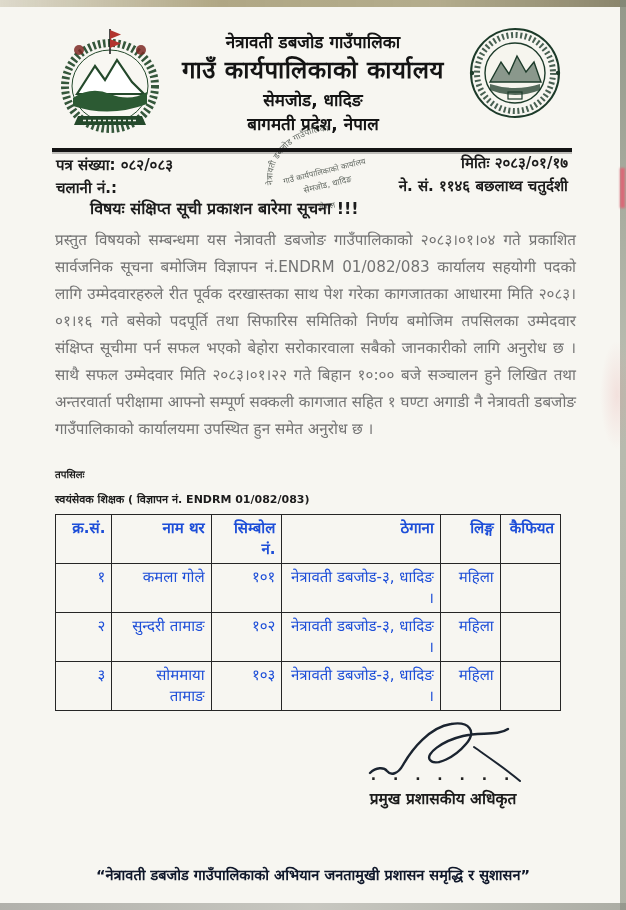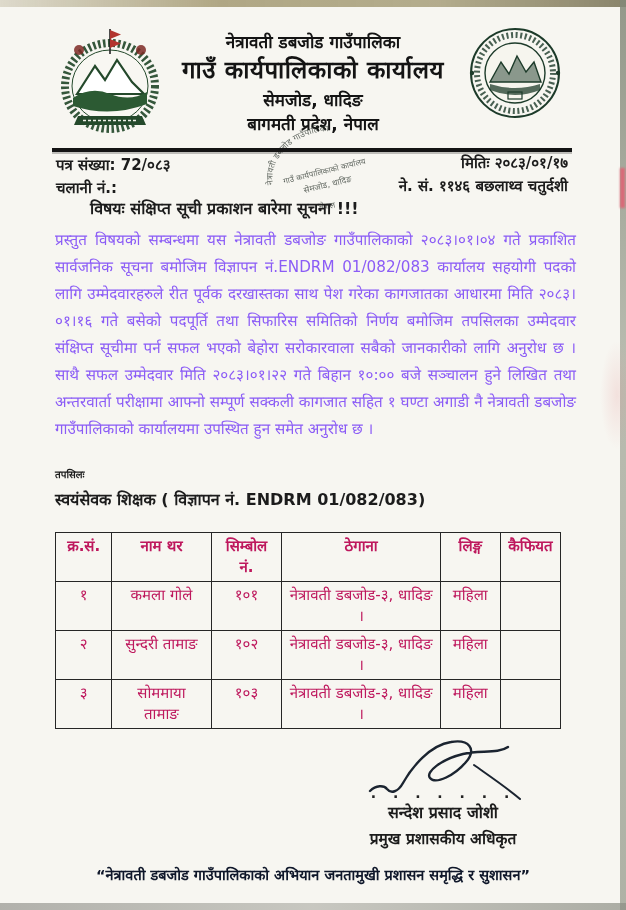--- a/index.html
+++ b/index.html
@@ -39,28 +39,28 @@
 
   
   .meta-left1{position:absolute;left:56px;top:154px;font-size:15px;font-weight:bold;}
   .meta-left2{position:absolute;left:56px;top:177px;font-size:15px;font-weight:bold;}
   .meta-right1{position:absolute;right:58px;top:152px;font-size:15px;font-weight:bold;text-align:right;}
   .meta-right2{position:absolute;right:58px;top:175px;font-size:15px;font-weight:bold;text-align:right;}
   .subject{position:absolute;left:90px;right:90px;top:197px;text-align:left;font-size:16px;font-weight:bold;}
 
   
   .content{position:absolute;left:55px;right:50px;top:227px;}
-  .para{font-size:15.2px;line-height:27px;text-align:justify;color:#8b5cf6;}
+  .para{font-size:15.2px;line-height:27px;text-align:justify;color:#737373;}
   .tapasil{font-size:10px;font-weight:bold;margin-top:20px;line-height:24px;}
-  .caption{font-size:16px;font-weight:600;line-height:25px;margin-bottom:20px;}
+  .caption{font-size:11px;font-weight:600;line-height:25px;margin-bottom:2px;}
 
   table.shortlist{border-collapse:collapse;width:506px;}
   table.shortlist td,table.shortlist th{
-    border:1.6px solid #262626;padding:3px 6px;font-size:15px;text-align:center;
-    vertical-align:top;line-height:21px;color:#be185d;}
+    border:1.6px solid #262626;padding:3px 6px;font-size:15px;text-align:right;
+    vertical-align:top;line-height:21px;color:#1d4ed8;}
   table.shortlist th{font-weight:bold;}
   .c0{width:46px}.c1{width:96px}.c2{width:62px}.c3{width:168px}.c4{width:50px}.c5{width:48px}
 
   
   .sig-block{width:230px;margin:12px 18px 0 auto;text-align:center;}
   .sig-art{position:relative;height:62px;}
   .sig-art svg{position:absolute;left:28px;top:-6px;}
   .sig-dots{font-size:14px;letter-spacing:6px;color:#222;margin-top:-18px;font-weight:bold;}
   .sig-name{font-size:16px;font-weight:bold;margin-top:0px;}
   .sig-title{font-size:15.5px;font-weight:bold;margin-top:4px;}
@@ -115,21 +115,21 @@
       <text font-size="8.5"><textPath href="#stampArcTop" startOffset="2">नेत्रावती डबजोड गाउँपालिका</textPath></text>
       <text x="65" y="64" text-anchor="middle" font-size="8">गाउँ कार्यपालिकाको कार्यालय</text>
       <text x="65" y="78" text-anchor="middle" font-size="8.5">सेमजोड, धादिङ</text>
       <path id="stampArcBot" d="M42,92 A34,22 0 0 0 92,92" fill="none"></path>
       <text font-size="8"><textPath href="#stampArcBot" startOffset="10">नेपाल</textPath></text>
     </g>
   </svg>
 
   <div class="rule"></div>
 
-  <div class="meta-left1">पत्र संख्या: 72/०८३</div>
+  <div class="meta-left1">पत्र संख्या: ०८२/०८३</div>
   <div class="meta-left2">चलानी नं.:</div>
   <div class="meta-right1">मितिः २०८३/०१/१७</div>
   <div class="meta-right2">ने. सं. ११४६ बछलाथ्व  चतुर्दशी</div>
 
   <div class="subject">विषयः संक्षिप्त सूची प्रकाशन  बारेमा सूचना !!!</div>
 
   <div class="content">
     <div class="para">प्रस्तुत विषयको सम्बन्धमा यस नेत्रावती डबजोङ गाउँपालिकाको २०८३।०१।०४ गते प्रकाशित सार्वजनिक सूचना बमोजिम विज्ञापन नं.ENDRM 01/082/083 कार्यालय सहयोगी पदको लागि उम्मेदवारहरुले रीत पूर्वक दरखास्तका साथ पेश गरेका कागजातका आधारमा मिति २०८३।०१।१६ गते बसेको पदपूर्ति तथा सिफारिस समितिको निर्णय बमोजिम तपसिलका उम्मेदवार संक्षिप्त सूचीमा पर्न सफल भएको बेहोरा सरोकारवाला सबैको जानकारीको लागि अनुरोध छ । साथै सफल उम्मेदवार मिति २०८३।०१।२२ गते बिहान १०:०० बजे सञ्चालन हुने लिखित तथा अन्तरवार्ता परीक्षामा आफ्नो सम्पूर्ण सक्कली कागजात सहित १ घण्टा अगाडी नै नेत्रावती डबजोङ गाउँपालिकाको कार्यालयमा उपस्थित हुन समेत अनुरोध छ ।</div>
     <div class="tapasil">तपसिलः</div>
     <div class="caption">स्वयंसेवक शिक्षक ( विज्ञापन नं. ENDRM 01/082/083)</div>
@@ -172,20 +172,19 @@
       </table>
 
     <div class="sig-block">
       <div class="sig-art">
         <svg width="175" height="70" viewBox="0 0 175 70">
           <path d="M14,56 C20,50 28,50 31,54 C35,59 42,57 47,48 C56,32 74,10 95,7 C113,4 121,14 110,27 C99,40 80,50 74,43 C69,37 86,24 107,19 C124,15 142,19 152,12" fill="none" stroke="#1b2430" stroke-width="2.4" stroke-linecap="round"></path>
           <path d="M118,30 C132,40 150,52 164,64" fill="none" stroke="#1b2430" stroke-width="2" stroke-linecap="round"></path>
         </svg>
       </div>
       <div class="sig-dots">. . .        . . . .</div>
-      <div class="sig-name">सन्देश प्रसाद जोशी</div>
       <div class="sig-title">प्रमुख प्रशासकीय अधिकृत</div>
     </div>
   </div>
 
   <div class="footer">“नेत्रावती डबजोड गाउँपालिकाको अभियान जनतामुखी प्रशासन समृद्धि र सुशासन”</div>
 
 </div>
 
 </body></html>

